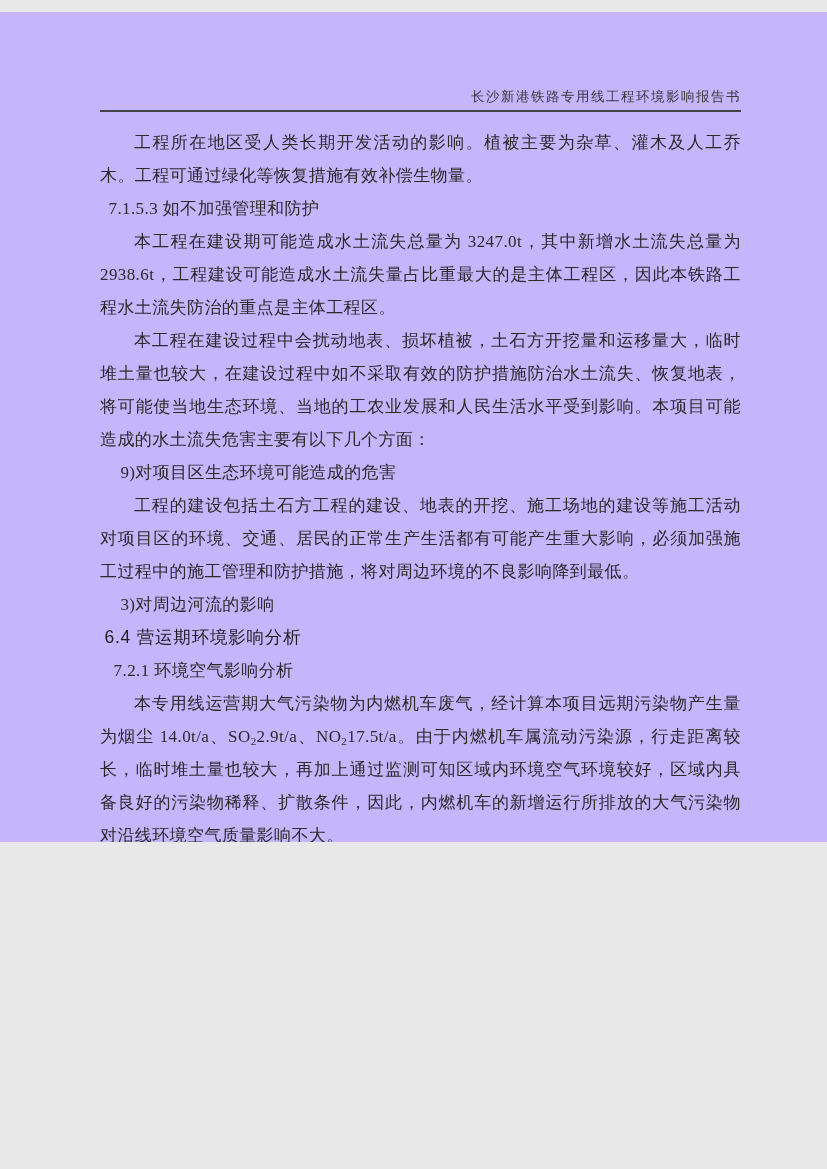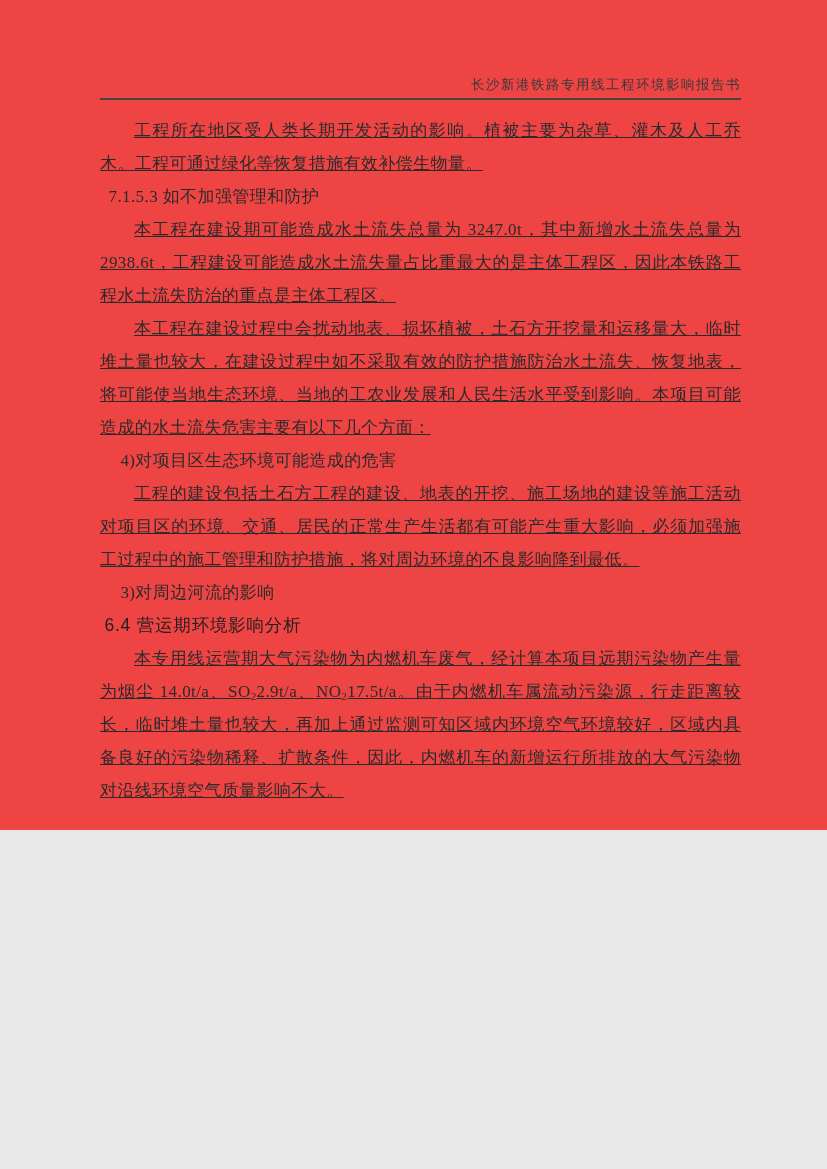--- a/index.html
+++ b/index.html
@@ -5,22 +5,22 @@
   * { box-sizing: border-box; }
   html, body { margin: 0; padding: 0; }
   body {
     background: #e8e8e8;
     font-family: "Liberation Serif", "DejaVu Serif", serif;
   }
   .page {
     position: relative;
     width: 827px;
     height: 830px;
-    margin: 0 auto;
-    background: #ef4444;
+    margin: 12px auto;
+    background: #c4b5fd;
     color: #2b2b2b;
     overflow: hidden;
   }
   
   .header {
     position: absolute;
     left: 100px;
     top: 76px;
     width: 641px;
   }
@@ -49,21 +49,21 @@
     letter-spacing: 0.4px;
     color: #2b2b2b;
   }
   .content p, .content h2, .content h3 {
     margin: 0;
     padding: 0;
     font-size: 17px;
     line-height: 33px;
     font-weight: normal;
   }
-  .para { text-indent: 2em; text-decoration: underline; }
+  .para { text-indent: 2em; }
   .item { text-indent: 1.2em; }
   .h-sub { text-indent: 0.5em; }
   .h-721 { text-indent: 0.8em; }
   .h-main {
     text-indent: 0.25em;
     font-family: "Liberation Sans", "DejaVu Sans", sans-serif;
     font-weight: bold;
     font-size: 17.5px !important;
     color: #1f1f1f;
     letter-spacing: 0.8px;
@@ -97,29 +97,30 @@
 
   <div class="content">
     <p class="para">工程所在地区受人类长期开发活动的影响。植被主要为杂草、灌木及人工乔木。工程可通过绿化等恢复措施有效补偿生物量。</p>
 
     <h3 class="h-sub">7.1.5.3 如不加强管理和防护</h3>
 
     <p class="para">本工程在建设期可能造成水土流失总量为 3247.0t，其中新增水土流失总量为2938.6t，工程建设可能造成水土流失量占比重最大的是主体工程区，因此本铁路工程水土流失防治的重点是主体工程区。</p>
 
     <p class="para">本工程在建设过程中会扰动地表、损坏植被，土石方开挖量和运移量大，临时堆土量也较大，在建设过程中如不采取有效的防护措施防治水土流失、恢复地表，将可能使当地生态环境、当地的工农业发展和人民生活水平受到影响。本项目可能造成的水土流失危害主要有以下几个方面：</p>
 
-    <p class="item">4)对项目区生态环境可能造成的危害</p>
+    <p class="item">9)对项目区生态环境可能造成的危害</p>
 
     <p class="para">工程的建设包括土石方工程的建设、地表的开挖、施工场地的建设等施工活动对项目区的环境、交通、居民的正常生产生活都有可能产生重大影响，必须加强施工过程中的施工管理和防护措施，将对周边环境的不良影响降到最低。</p>
 
     <p class="item">3)对周边河流的影响</p>
 
 
     <h2 class="h-main">6.4 营运期环境影响分析</h2>
 
+    <h3 class="h-sub h-721">7.2.1 环境空气影响分析</h3>
 
     <p class="para"><span>本专用线运营期大气污染物为内燃机车废气，经计算本项目远期污染物产生量为烟尘 14.0t/a、SO</span><sub>2</sub><span>2.9t/a、NO</span><sub>2</sub><span>17.5t/a。由于内燃机车属流动污染源，行走距离较长，临时堆土量也较大，再加上通过监测可知区域内环境空气环境较好，区域内具备良好的污染物稀释、扩散条件，因此，内燃机车的新增运行所排放的大气污染物对沿线环境空气质量影响不大。</span></p>
   </div>
 
   <div class="footer">
     <span>- 58 -</span>
   </div>
 
 </div>
 

